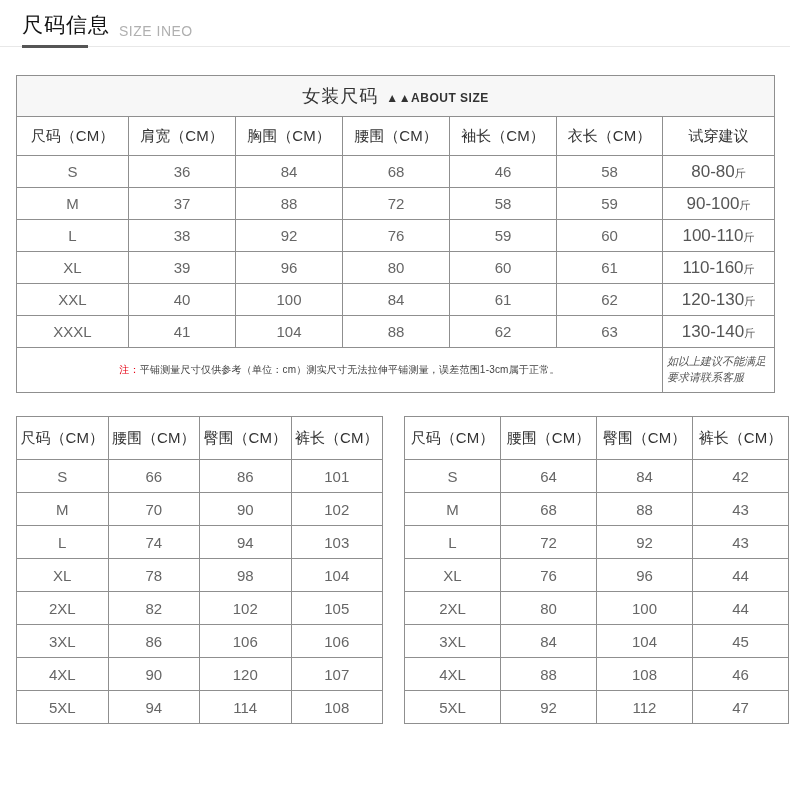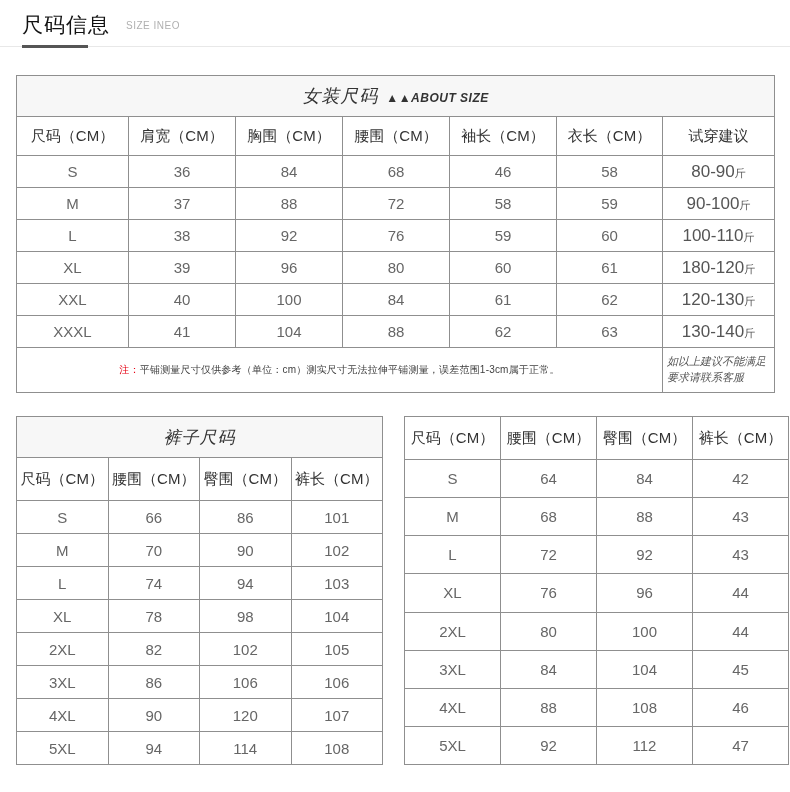--- a/index.html
+++ b/index.html
@@ -17,24 +17,24 @@
   body{
     width:790px;height:792px;
     background:#ffffff;
     font-family:"Liberation Sans","DejaVu Sans",sans-serif;
     color:var(--text-dark);
     overflow:hidden;
   }
   
   .page-header{
     padding:11px 0 0 22px;
-    display:flex;align-items:center;gap:16px;
+    display:flex;align-items:flex-end;gap:9px;
   }
   .ph-title{font-size:21px;color:#111;letter-spacing:1px;}
-  .ph-sub{font-size:10px;color:var(--subtitle-gray);letter-spacing:.5px;}
+  .ph-sub{font-size:14px;color:var(--subtitle-gray);letter-spacing:.5px;}
   .header-rule{
     position:relative;
     margin-top:7px;
     border-bottom:1px solid var(--light-rule);
     height:0;
   }
   .rule-accent{
     position:absolute;left:22px;bottom:-2px;
     width:66px;height:3px;background:var(--accent-bar);
     display:block;
@@ -51,21 +51,20 @@
     text-align:center;
     vertical-align:middle;
     padding:0 2px;
     font-weight:normal;
     overflow:hidden;
     white-space:nowrap;
   }
   .title-cell{
     background:var(--title-bg);
     height:40px;
-    font-style:italic;
   }
   .tbl-title{font-size:18px;color:var(--text-dark);letter-spacing:1px;}
   .tbl-title-suffix{font-size:12px;color:var(--text-dark);font-weight:bold;margin-left:8px;letter-spacing:.5px;}
   .tbl-title-small{font-size:17px;color:var(--text-dark);letter-spacing:1px;}
   
   .main-table{
     width:758px;
     margin:28px 0 0 16px;
   }
   .main-table tr.col-head th{
@@ -142,21 +141,21 @@
         </tr>
     </thead>
     <tbody>
         <tr>
           <td>S</td>
           <td>36</td>
           <td>84</td>
           <td>68</td>
           <td>46</td>
           <td>58</td>
-          <td class="fit-cell"><span>80-90</span><span class="unit">斤</span></td>
+          <td class="fit-cell"><span>80-80</span><span class="unit">斤</span></td>
         </tr>
         <tr>
           <td>M</td>
           <td>37</td>
           <td>88</td>
           <td>72</td>
           <td>58</td>
           <td>59</td>
           <td class="fit-cell"><span>90-100</span><span class="unit">斤</span></td>
         </tr>
@@ -169,21 +168,21 @@
           <td>60</td>
           <td class="fit-cell"><span>100-110</span><span class="unit">斤</span></td>
         </tr>
         <tr>
           <td>XL</td>
           <td>39</td>
           <td>96</td>
           <td>80</td>
           <td>60</td>
           <td>61</td>
-          <td class="fit-cell"><span>180-120</span><span class="unit">斤</span></td>
+          <td class="fit-cell"><span>110-160</span><span class="unit">斤</span></td>
         </tr>
         <tr>
           <td>XXL</td>
           <td>40</td>
           <td>100</td>
           <td>84</td>
           <td>61</td>
           <td>62</td>
           <td class="fit-cell"><span>120-130</span><span class="unit">斤</span></td>
         </tr>
@@ -202,25 +201,20 @@
         <td colspan="6" class="note-cell"><span class="note-prefix">注：</span><span>平铺测量尺寸仅供参考（单位：cm）测实尺寸无法拉伸平铺测量，误差范围1-3cm属于正常。</span></td>
         <td class="note-side">如以上建议不能满足要求请联系客服</td>
       </tr>
     </tfoot>
   </table>
 
   <div class="bottom-tables">
 
     <table class="size-table pants-table">
       <thead>
-        <tr>
-          <th colspan="4" class="title-cell">
-            <span class="tbl-title-small">裤子尺码</span>
-          </th>
-        </tr>
         <tr class="col-head">
             <th>尺码（CM）</th>
             <th>腰围（CM）</th>
             <th>臀围（CM）</th>
             <th>裤长（CM）</th>
           </tr>
       </thead>
       <tbody>
           <tr>
             <td>S</td>

